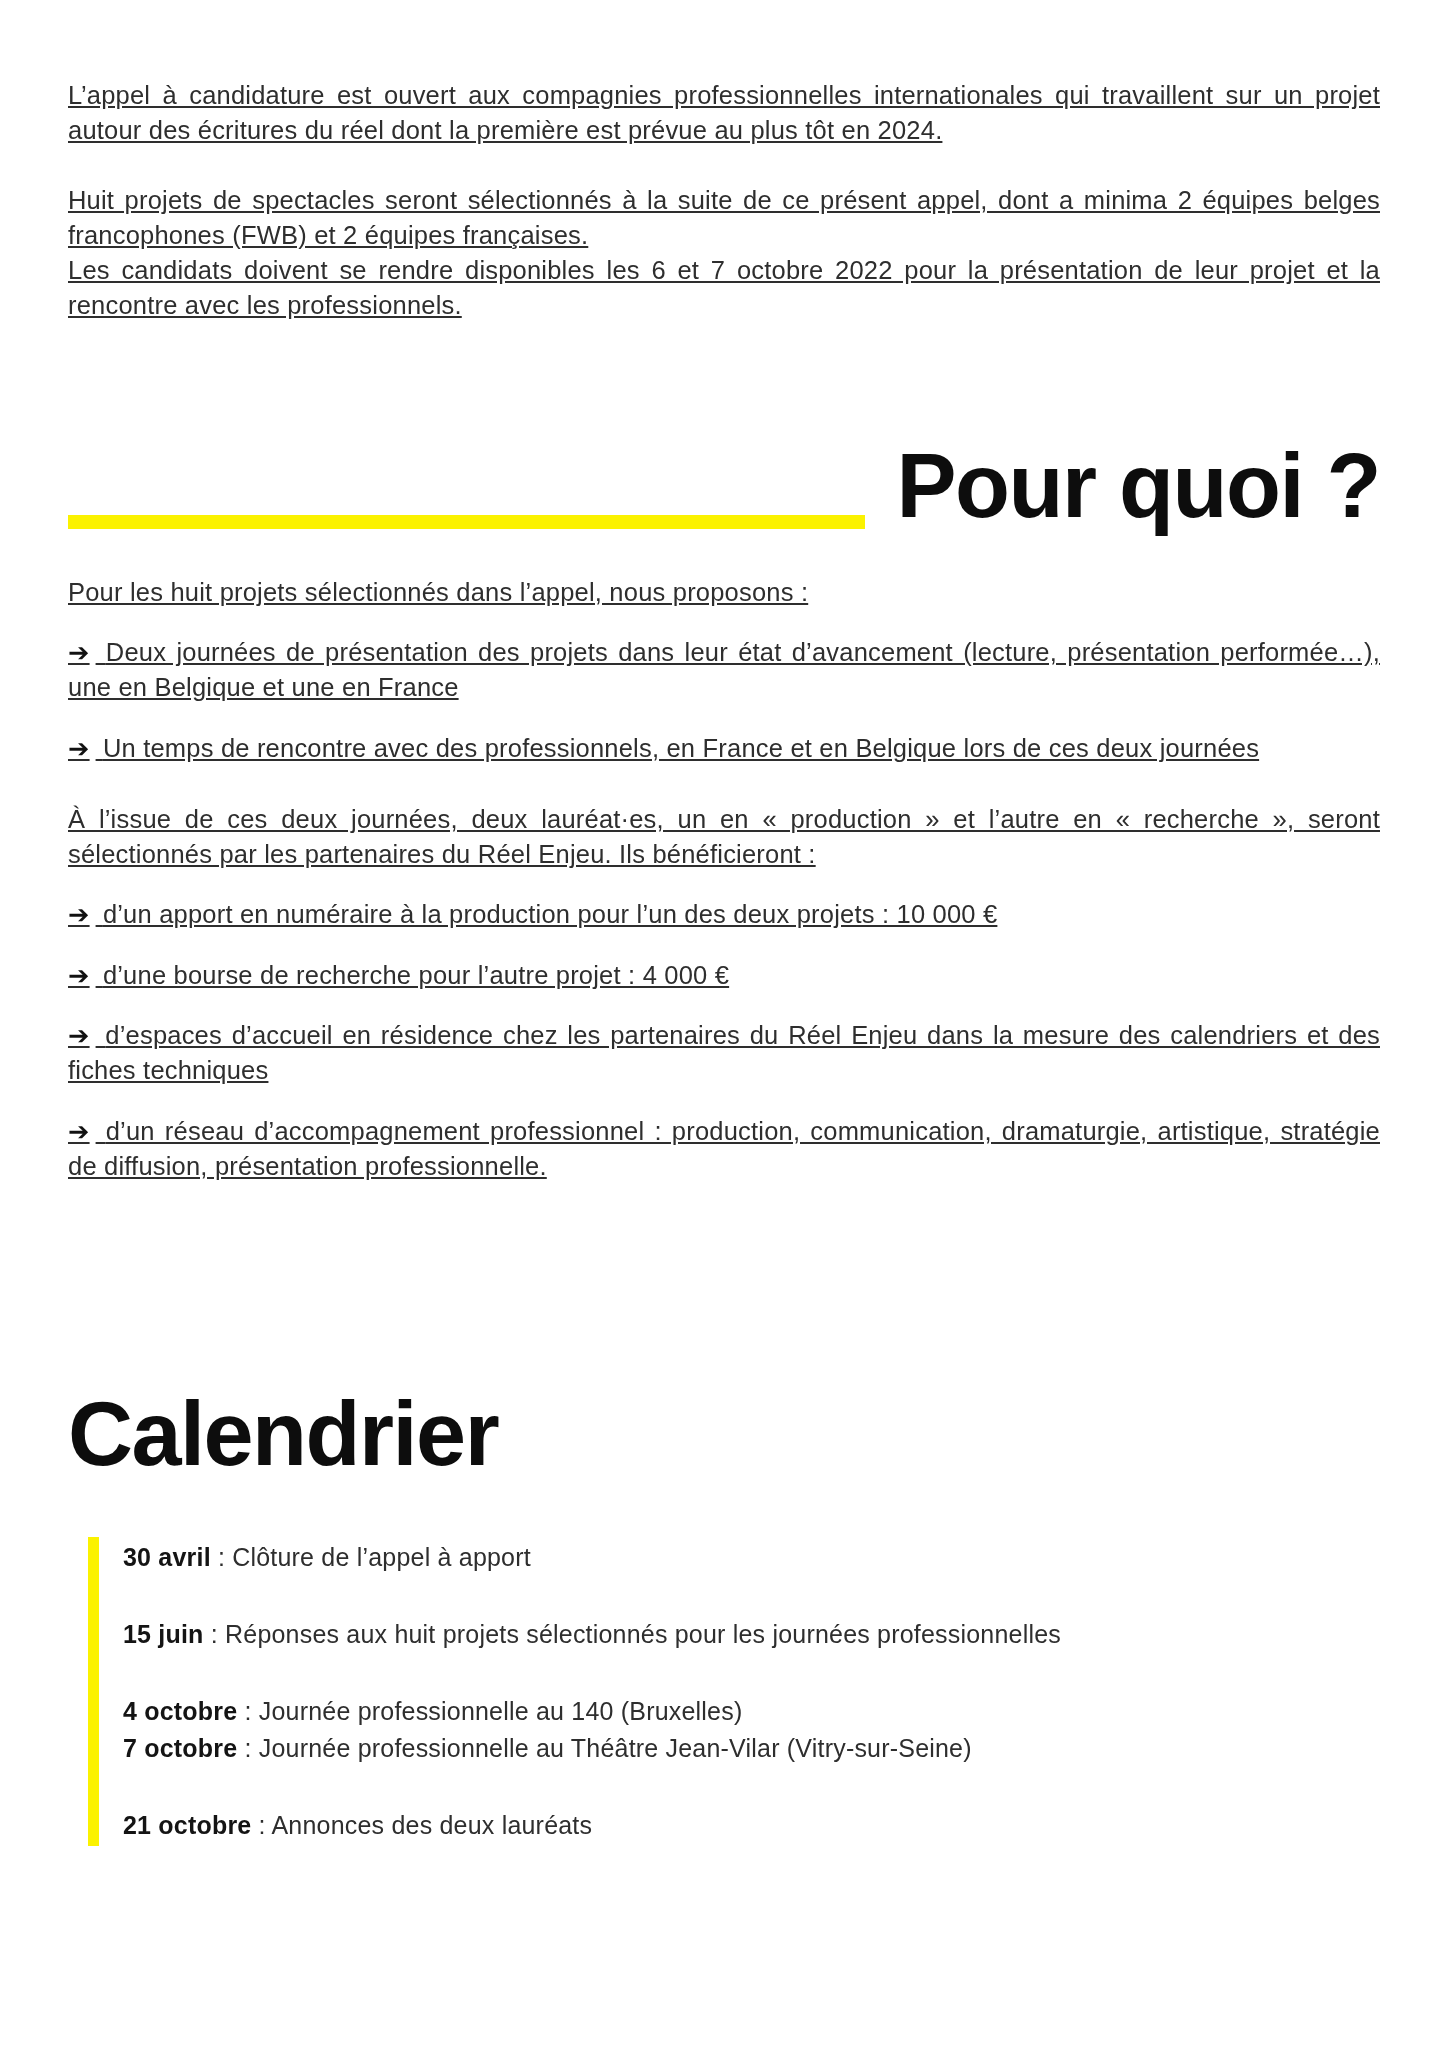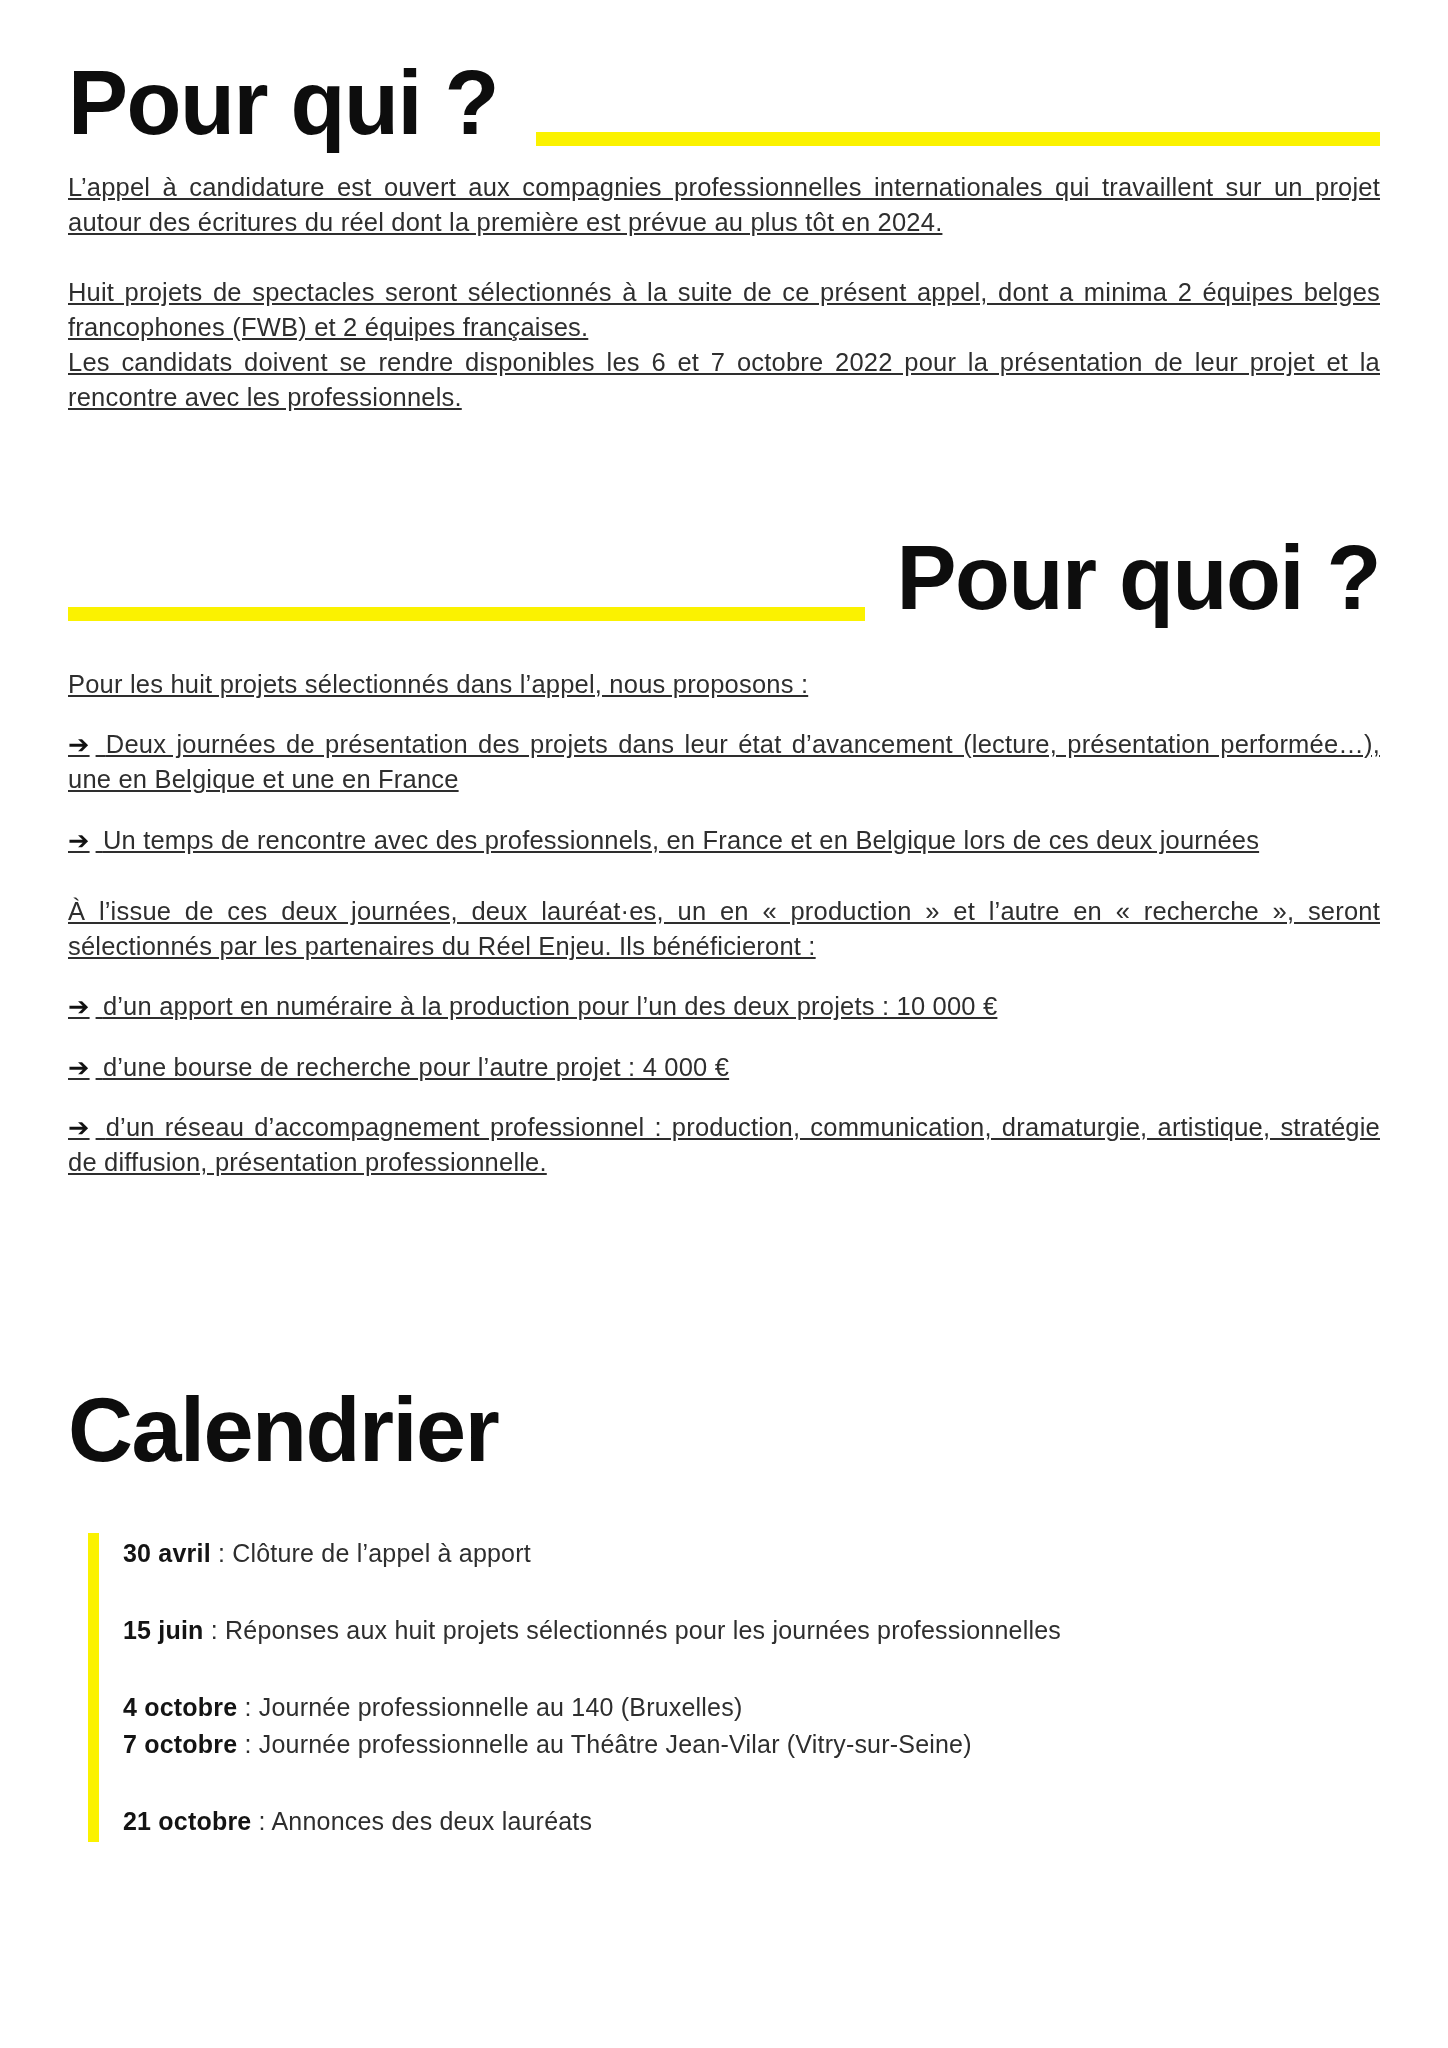--- a/index.html
+++ b/index.html
@@ -66,24 +66,20 @@
     color:#2e2e2e;
     letter-spacing:0.2px;
   }
   .cal-date{font-weight:700;color:#141414;text-align:center;}
 </style>
 </head>
 <body>
 
 <div class="page" style="--accent: #fbf200;">
 
-  <div class="heading-row" id="who-heading">
-    <h1>Pour qui ?</h1>
-    <div class="rule after"></div>
-  </div>
 
   <p class="para" id="who-para1">L’appel à candidature est ouvert aux compagnies professionnelles internationales qui travaillent sur un projet autour des écritures du réel dont la première est prévue au plus tôt en 2024.</p>
 
   <div id="who-para2">
       <div class="jline">Huit projets de spectacles seront sélectionnés à la suite de ce présent appel, dont a minima 2 équipes belges francophones (FWB) et 2 équipes françaises.</div>
       <div class="jline">Les candidats doivent se rendre disponibles les 6 et 7 octobre 2022 pour la présentation de leur projet et la rencontre avec les professionnels.</div>
     </div>
 
   <div class="heading-row" id="why-heading">
     <div class="rule before"></div>
@@ -95,20 +91,21 @@
   <div id="offer-bullets">
       <p class="bullet"><span class="arrow">➔</span> <span>Deux journées de présentation des projets dans leur état d’avancement (lecture, présentation performée…), une en Belgique et une en France</span></p>
       <p class="bullet"><span class="arrow">➔</span> <span>Un temps de rencontre avec des professionnels, en France et en Belgique lors de ces deux journées</span></p>
     </div>
 
   <p class="para" id="why-middle">À l’issue de ces deux journées, deux lauréat·es, un en « production » et l’autre en « recherche », seront sélectionnés par les partenaires du Réel Enjeu. Ils bénéficieront :</p>
 
   <div id="benefit-bullets">
       <p class="bullet"><span class="arrow">➔</span> <span>d’un apport en numéraire à la production pour l’un des deux projets : 10 000 €</span></p>
       <p class="bullet"><span class="arrow">➔</span> <span>d’une bourse de recherche pour l’autre projet : 4 000 €</span></p>
+      <p class="bullet"><span class="arrow">➔</span> <span>d’espaces d’accueil en résidence chez les partenaires du Réel Enjeu dans la mesure des calendriers et des fiches techniques</span></p>
       <p class="bullet"><span class="arrow">➔</span> <span>d’un réseau d’accompagnement professionnel : production, communication, dramaturgie, artistique, stratégie de diffusion, présentation professionnelle.</span></p>
     </div>
 
   <div id="calendar-heading">
     <h1>Calendrier</h1>
   </div>
 
   <div class="cal-list" id="calendar-list">
       <div class="cal-group">
         <p class="cal-line"><b class="cal-date">30 avril</b><span> : </span><span class="cal-desc">Clôture de l’appel à apport</span></p>

